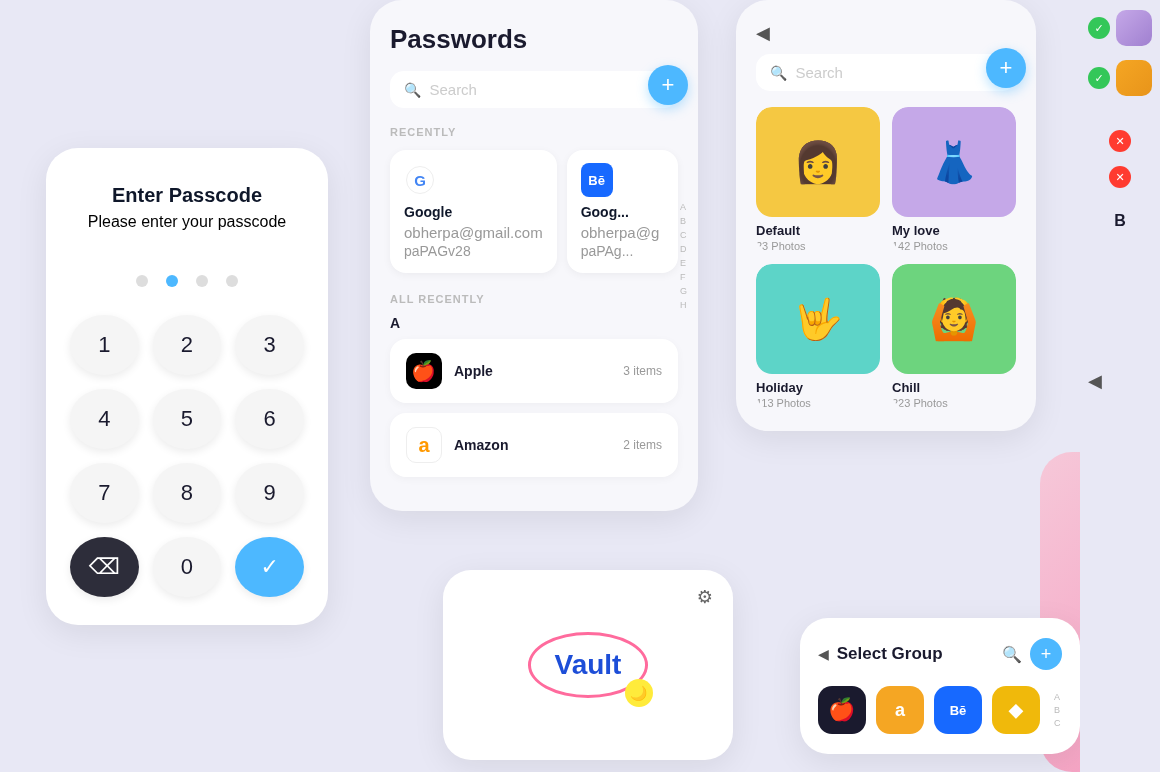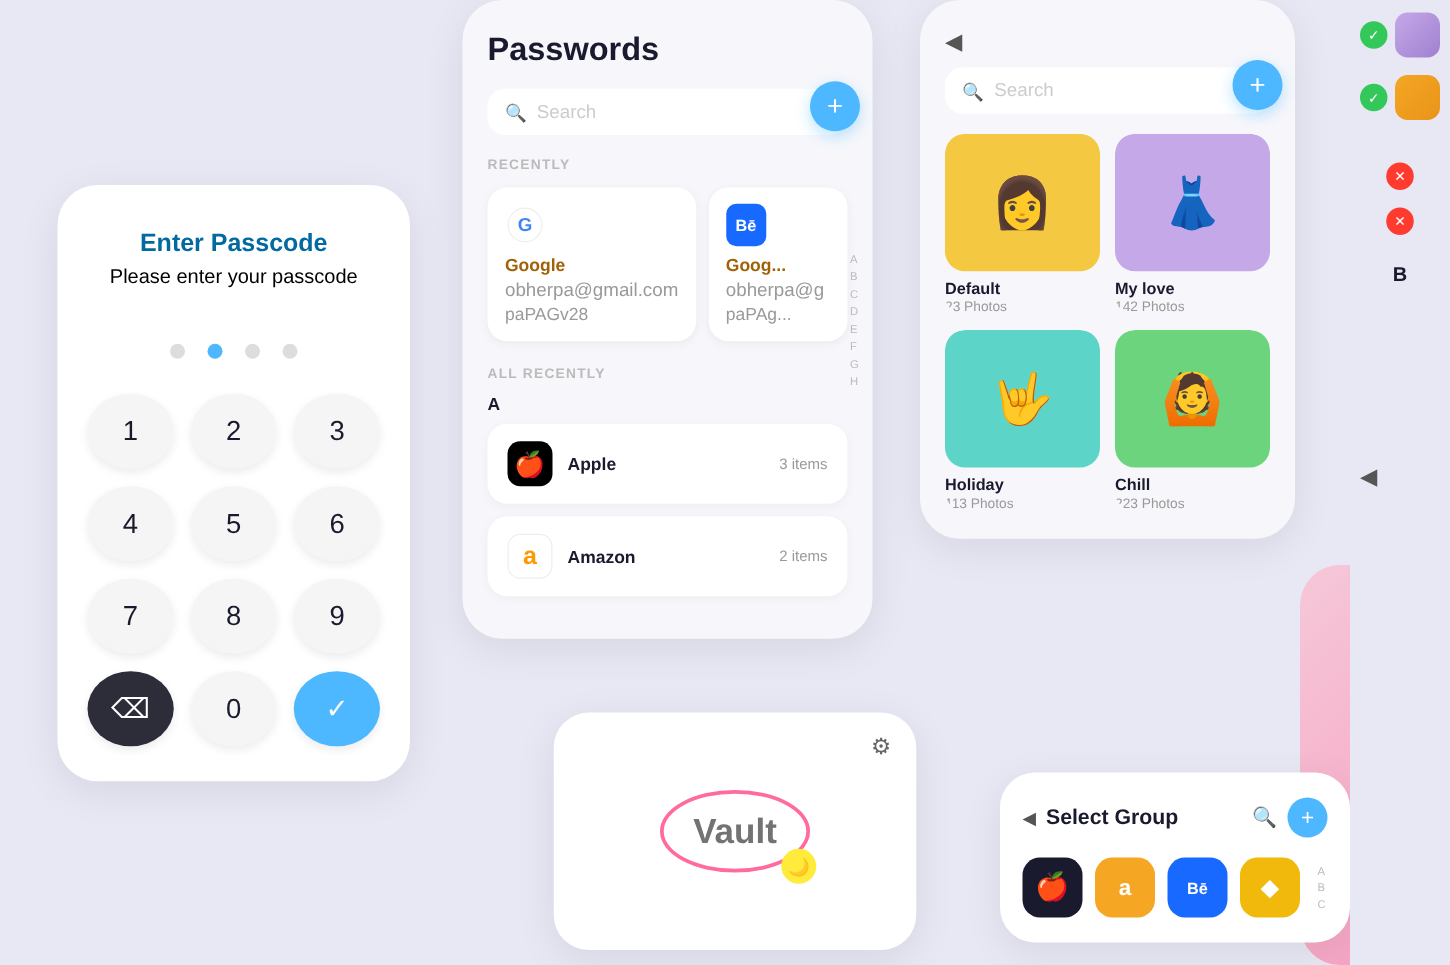--- a/index.html
+++ b/index.html
@@ -20,21 +20,21 @@
       width: 282px;
       background: white;
       border-radius: 32px;
       padding: 36px 24px 28px;
       box-shadow: 0 8px 32px rgba(0,0,0,0.08);
     }
     .passcode-title {
       text-align: center;
       font-size: 20px;
       font-weight: 600;
-      color: #0369a1;
+      color: #0f172a;
       margin-bottom: 6px;
     }
     .passcode-subtitle {
       text-align: center;
       font-size: 16px;
       color: #000000;
       margin-bottom: 44px;
     }
     .passcode-dots {
       display: flex;
@@ -157,21 +157,21 @@
       border-radius: 8px;
       display: flex;
       align-items: center;
       justify-content: center;
       margin-bottom: 8px;
       font-size: 18px;
     }
     .recent-card-name {
       font-size: 14px;
       font-weight: 600;
-      color: #a16207;
+      color: #0f172a;
       margin-bottom: 4px;
     }
     .recent-card-email {
       font-size: 15px;
       color: #999;
       margin-bottom: 2px;
     }
     .recent-card-pass {
       font-size: 14px;
       color: #999;
@@ -349,21 +349,21 @@
     }
     .vault-circle {
       border: 3px solid #ff6b9d;
       border-radius: 50%;
       padding: 14px 24px;
       position: relative;
     }
     .vault-text {
       font-size: 28px;
       font-weight: 700;
-      color: #737373;
+      color: #1d4ed8;
     }
     .vault-small-circle {
       position: absolute;
       bottom: -12px;
       right: -8px;
       width: 28px;
       height: 28px;
       background: #ffeb3b;
       border-radius: 50%;
       display: flex;

